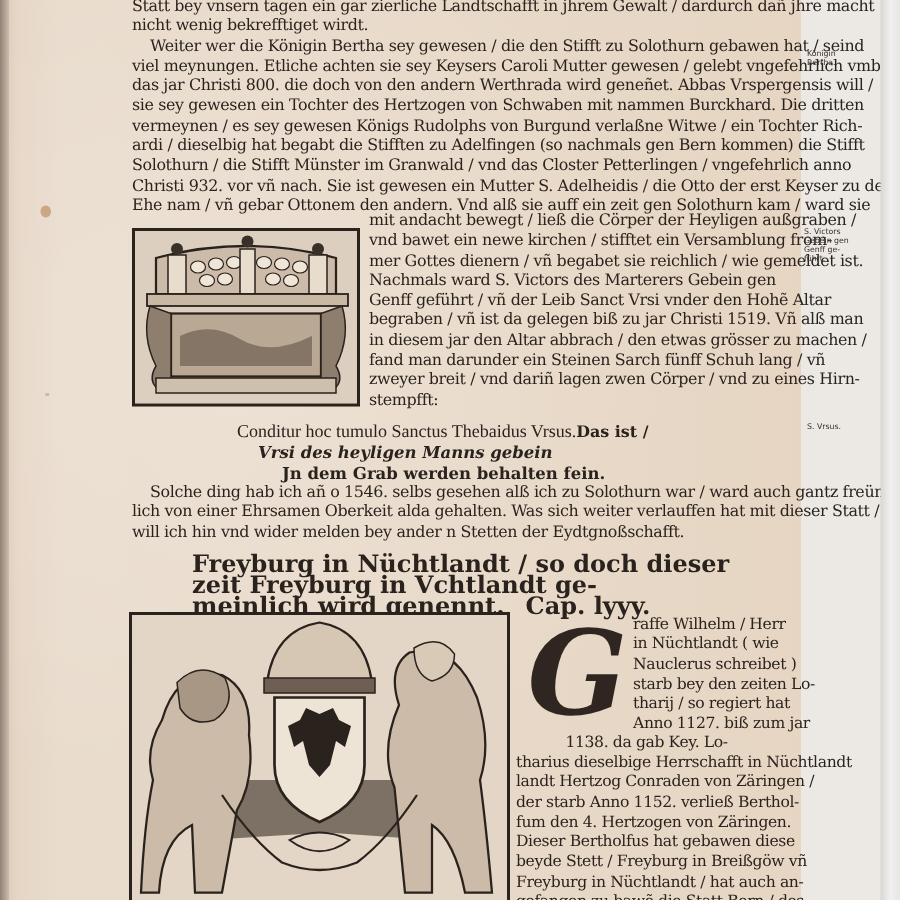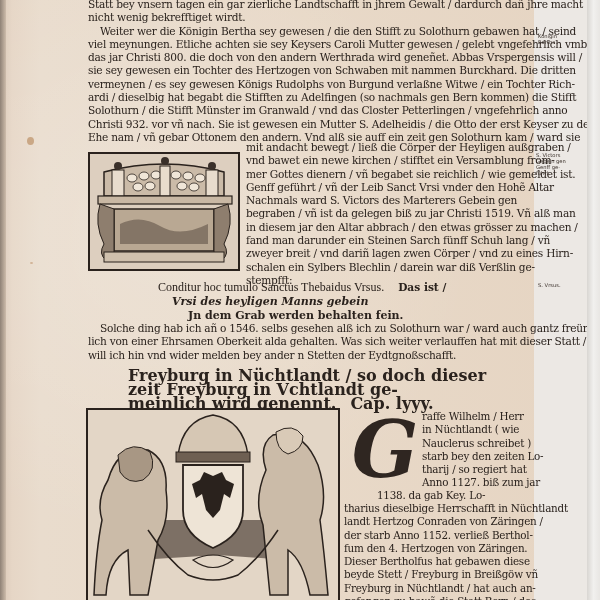--- a/index.html
+++ b/index.html
@@ -29,21 +29,21 @@
     font-size:10.6px; line-height:13.3px; letter-spacing:-0.25px;
     white-space:nowrap;
   }
   .line { display:block; height:13.3px; }
   .block-top { left:88px; top:-2px; width:448px; }
   .block-mid { left:246px; top:141px; width:292px; }
   .latin {
     position:absolute; left:158px; top:280px; font-family:"Liberation Serif", serif;
     font-size:12px; color:#2a221d; white-space:nowrap;
   }
-  .latin .dasist { margin-left:14px; font-family:"DejaVu Serif", serif; font-size:10.6px; font-weight:bold; }
+  .latin .dasist { font-family:"DejaVu Serif", serif; font-size:10.6px; font-weight:bold; }
   .verse { position:absolute; font-family:"DejaVu Serif", serif; font-weight:bold; font-size:11px; color:#2a221d; white-space:nowrap; }
   .verse1 { left:172px; top:295px;font-style:italic; }
   .verse2 { left:188px; top:309px; }
   .block-bottom { left:88px; top:322px; width:448px; }
   .heading {
     position:absolute; left:128px; top:369px; width:380px; 
     font-family:"DejaVu Serif", serif; font-weight:bold; font-size:16px; line-height:14px; color:#2a221d; white-space:normal;
   }
   .heading .cap { margin-left:14px; }
   .block-right { left:422px; top:410px; width:118px; font-size:10.4px; line-height:13.2px; }
@@ -114,27 +114,26 @@
       <path d="M10 50 Q4 70 14 90 Q8 100 16 106 L24 106 L24 55 Z" fill="#8e7e6e" stroke="#2a221d" stroke-width="1"></path>
       <path d="M138 50 Q144 70 134 90 Q140 100 132 106 L124 106 L124 55 Z" fill="#8e7e6e" stroke="#2a221d" stroke-width="1"></path>
       <rect x="14" y="98" width="120" height="10" fill="#cfc0ad" stroke="#2a221d" stroke-width="1"></rect>
     </svg>
   </div>
 
   <div class="text block-mid">
     <span class="line">mit andacht bewegt / ließ die Cörper der Heyligen außgraben /</span>
     <span class="line">vnd bawet ein newe kirchen / stifftet ein Versamblung from-</span>
     <span class="line">mer Gottes dienern / vñ begabet sie reichlich / wie gemeldet ist.</span>
+    <span class="line">Nachmals ward S. Victors des Marterers Gebein gen</span>
     <span class="line">Genff geführt / vñ der Leib Sanct Vrsi vnder den Hohẽ Altar</span>
-    <span class="line">Nachmals ward S. Victors des Marterers Gebein gen</span>
     <span class="line">begraben / vñ ist da gelegen biß zu jar Christi 1519. Vñ alß man</span>
     <span class="line">in diesem jar den Altar abbrach / den etwas grösser zu machen /</span>
     <span class="line">fand man darunder ein Steinen Sarch fünff Schuh lang / vñ</span>
     <span class="line">zweyer breit / vnd dariñ lagen zwen Cörper / vnd zu eines Hirn-</span>
-    <span class="line">schalen ein Sylbers Blechlin / darein war diß Verßlin ge-</span>
     <span class="line">stempfft:</span>
   </div>
 
   <div class="marg" style="left:538px;top:33px;">
     <div>Königin</div>
     <div>Bertha.</div>
   </div>
   <div class="marg" style="left:536px;top:152px;">
     <div>S. Victors</div>
     <div>Gebein gen</div>

